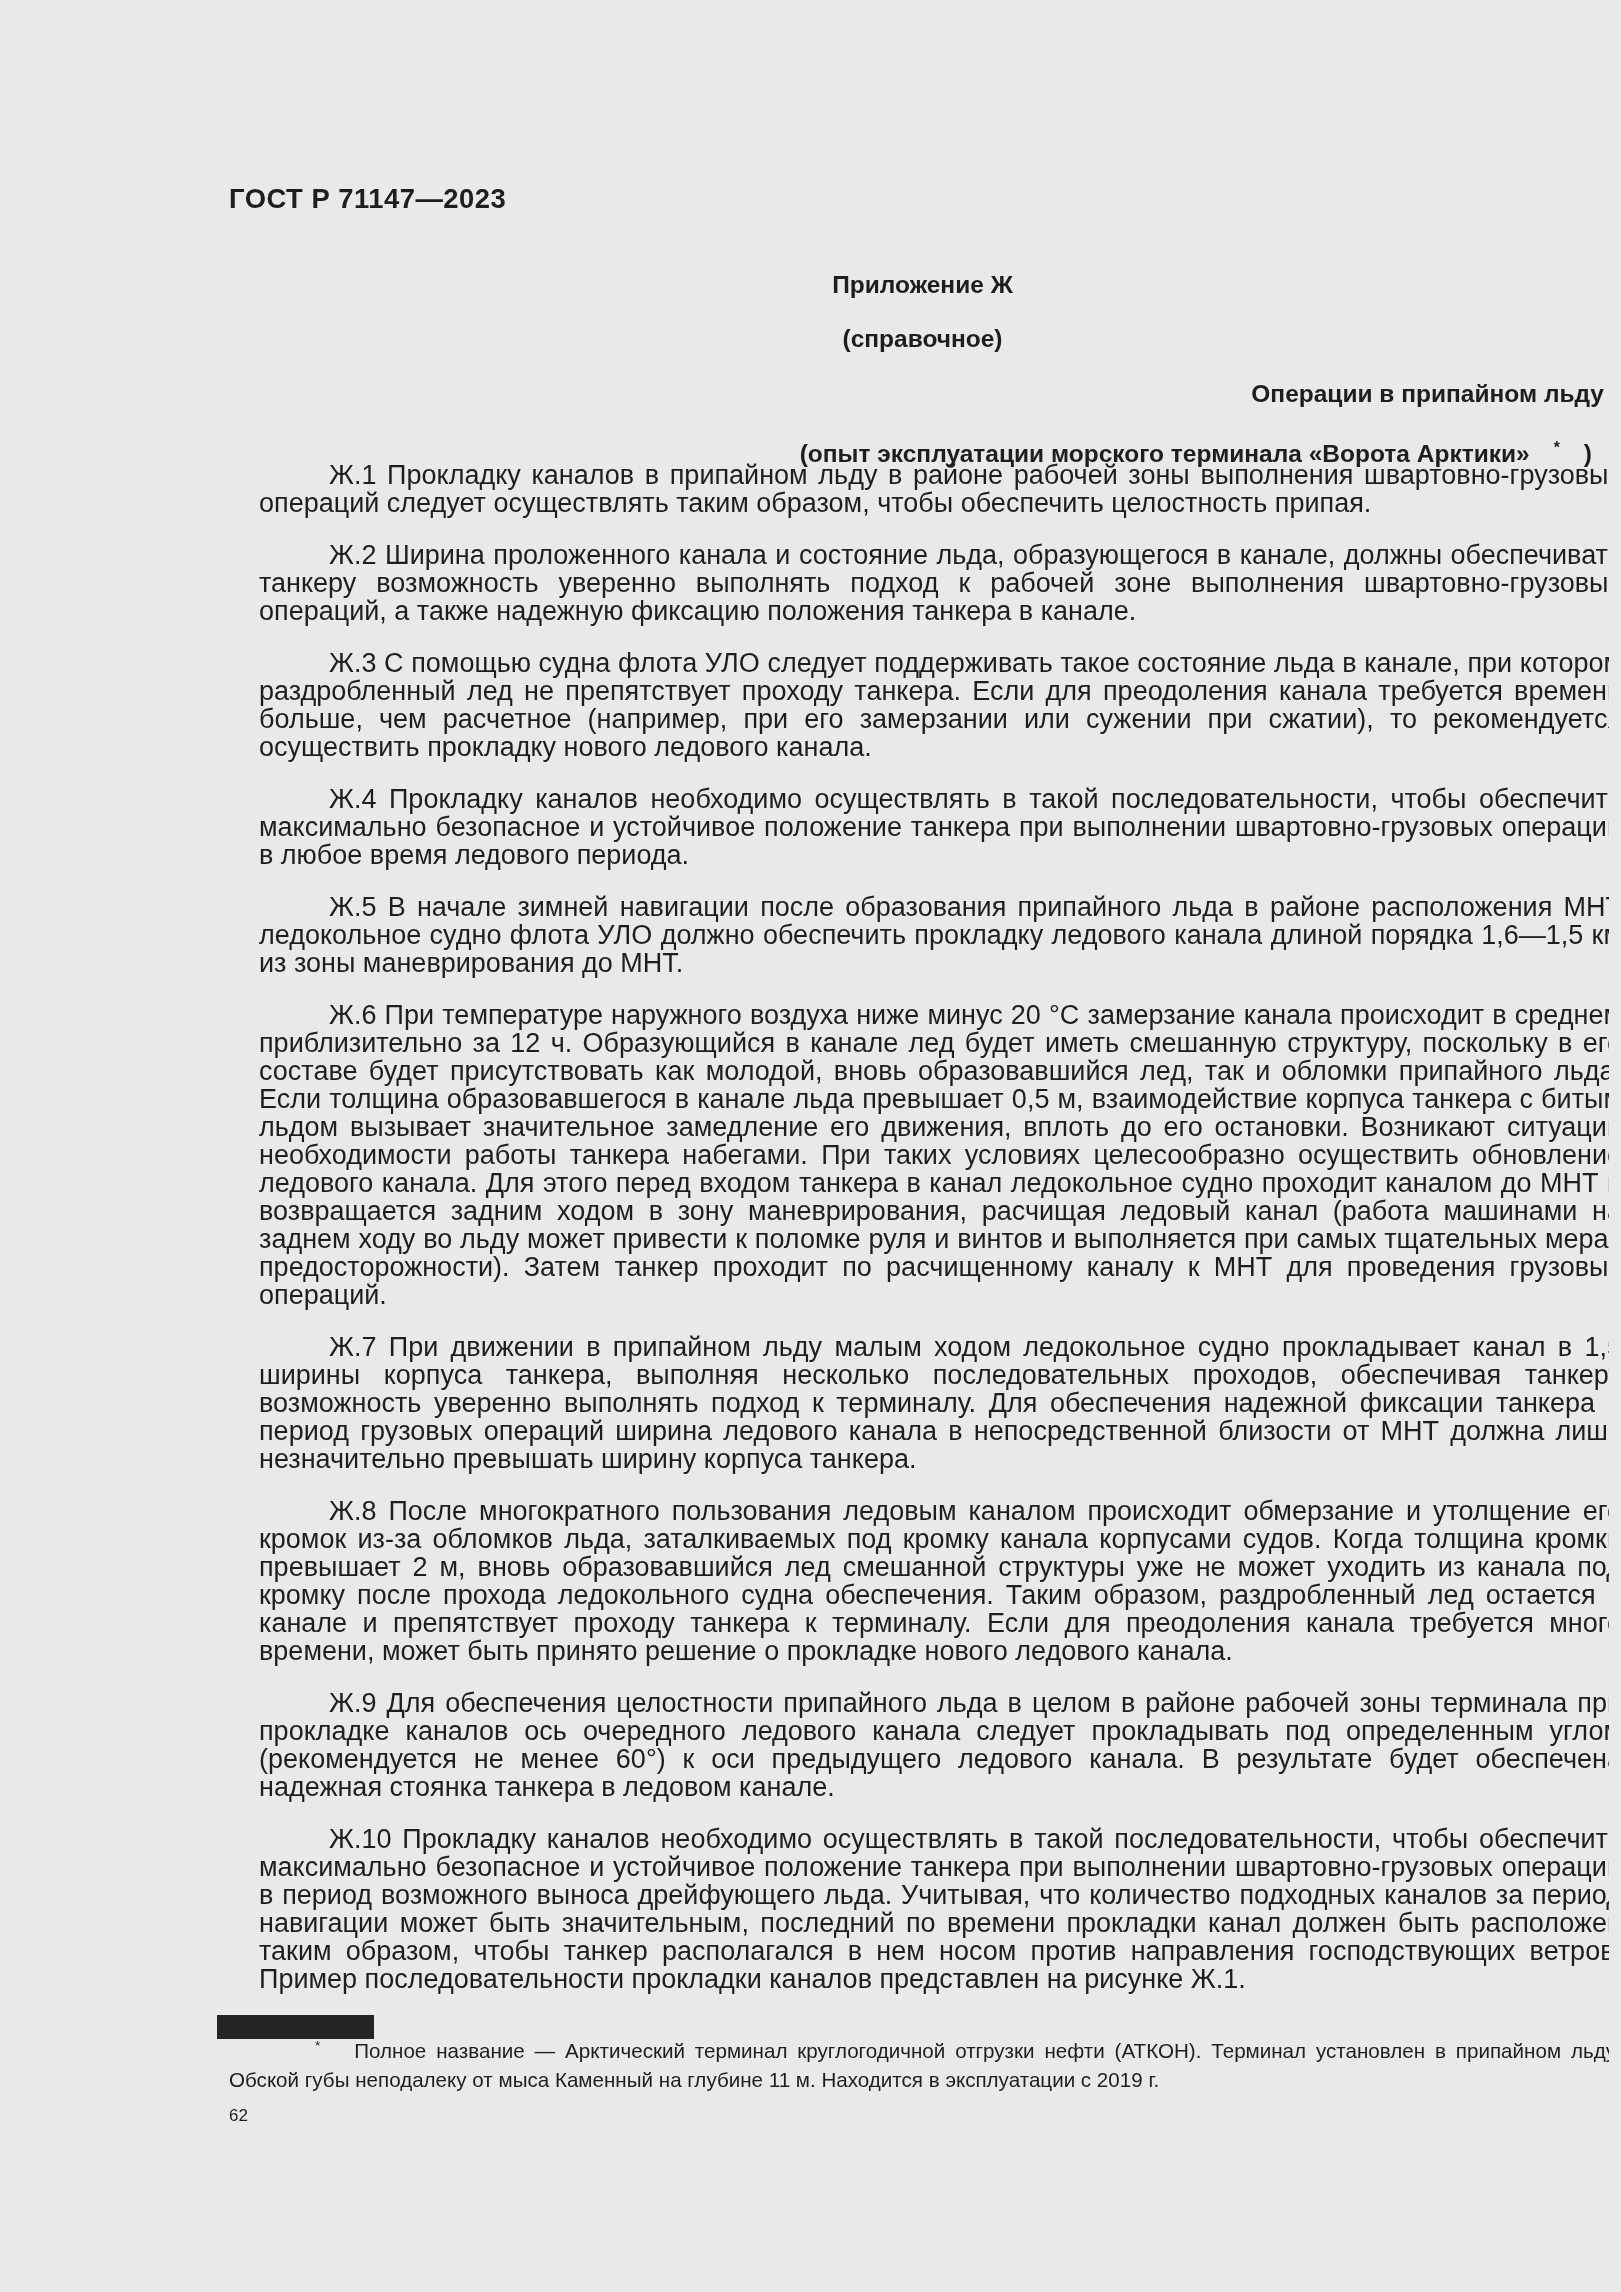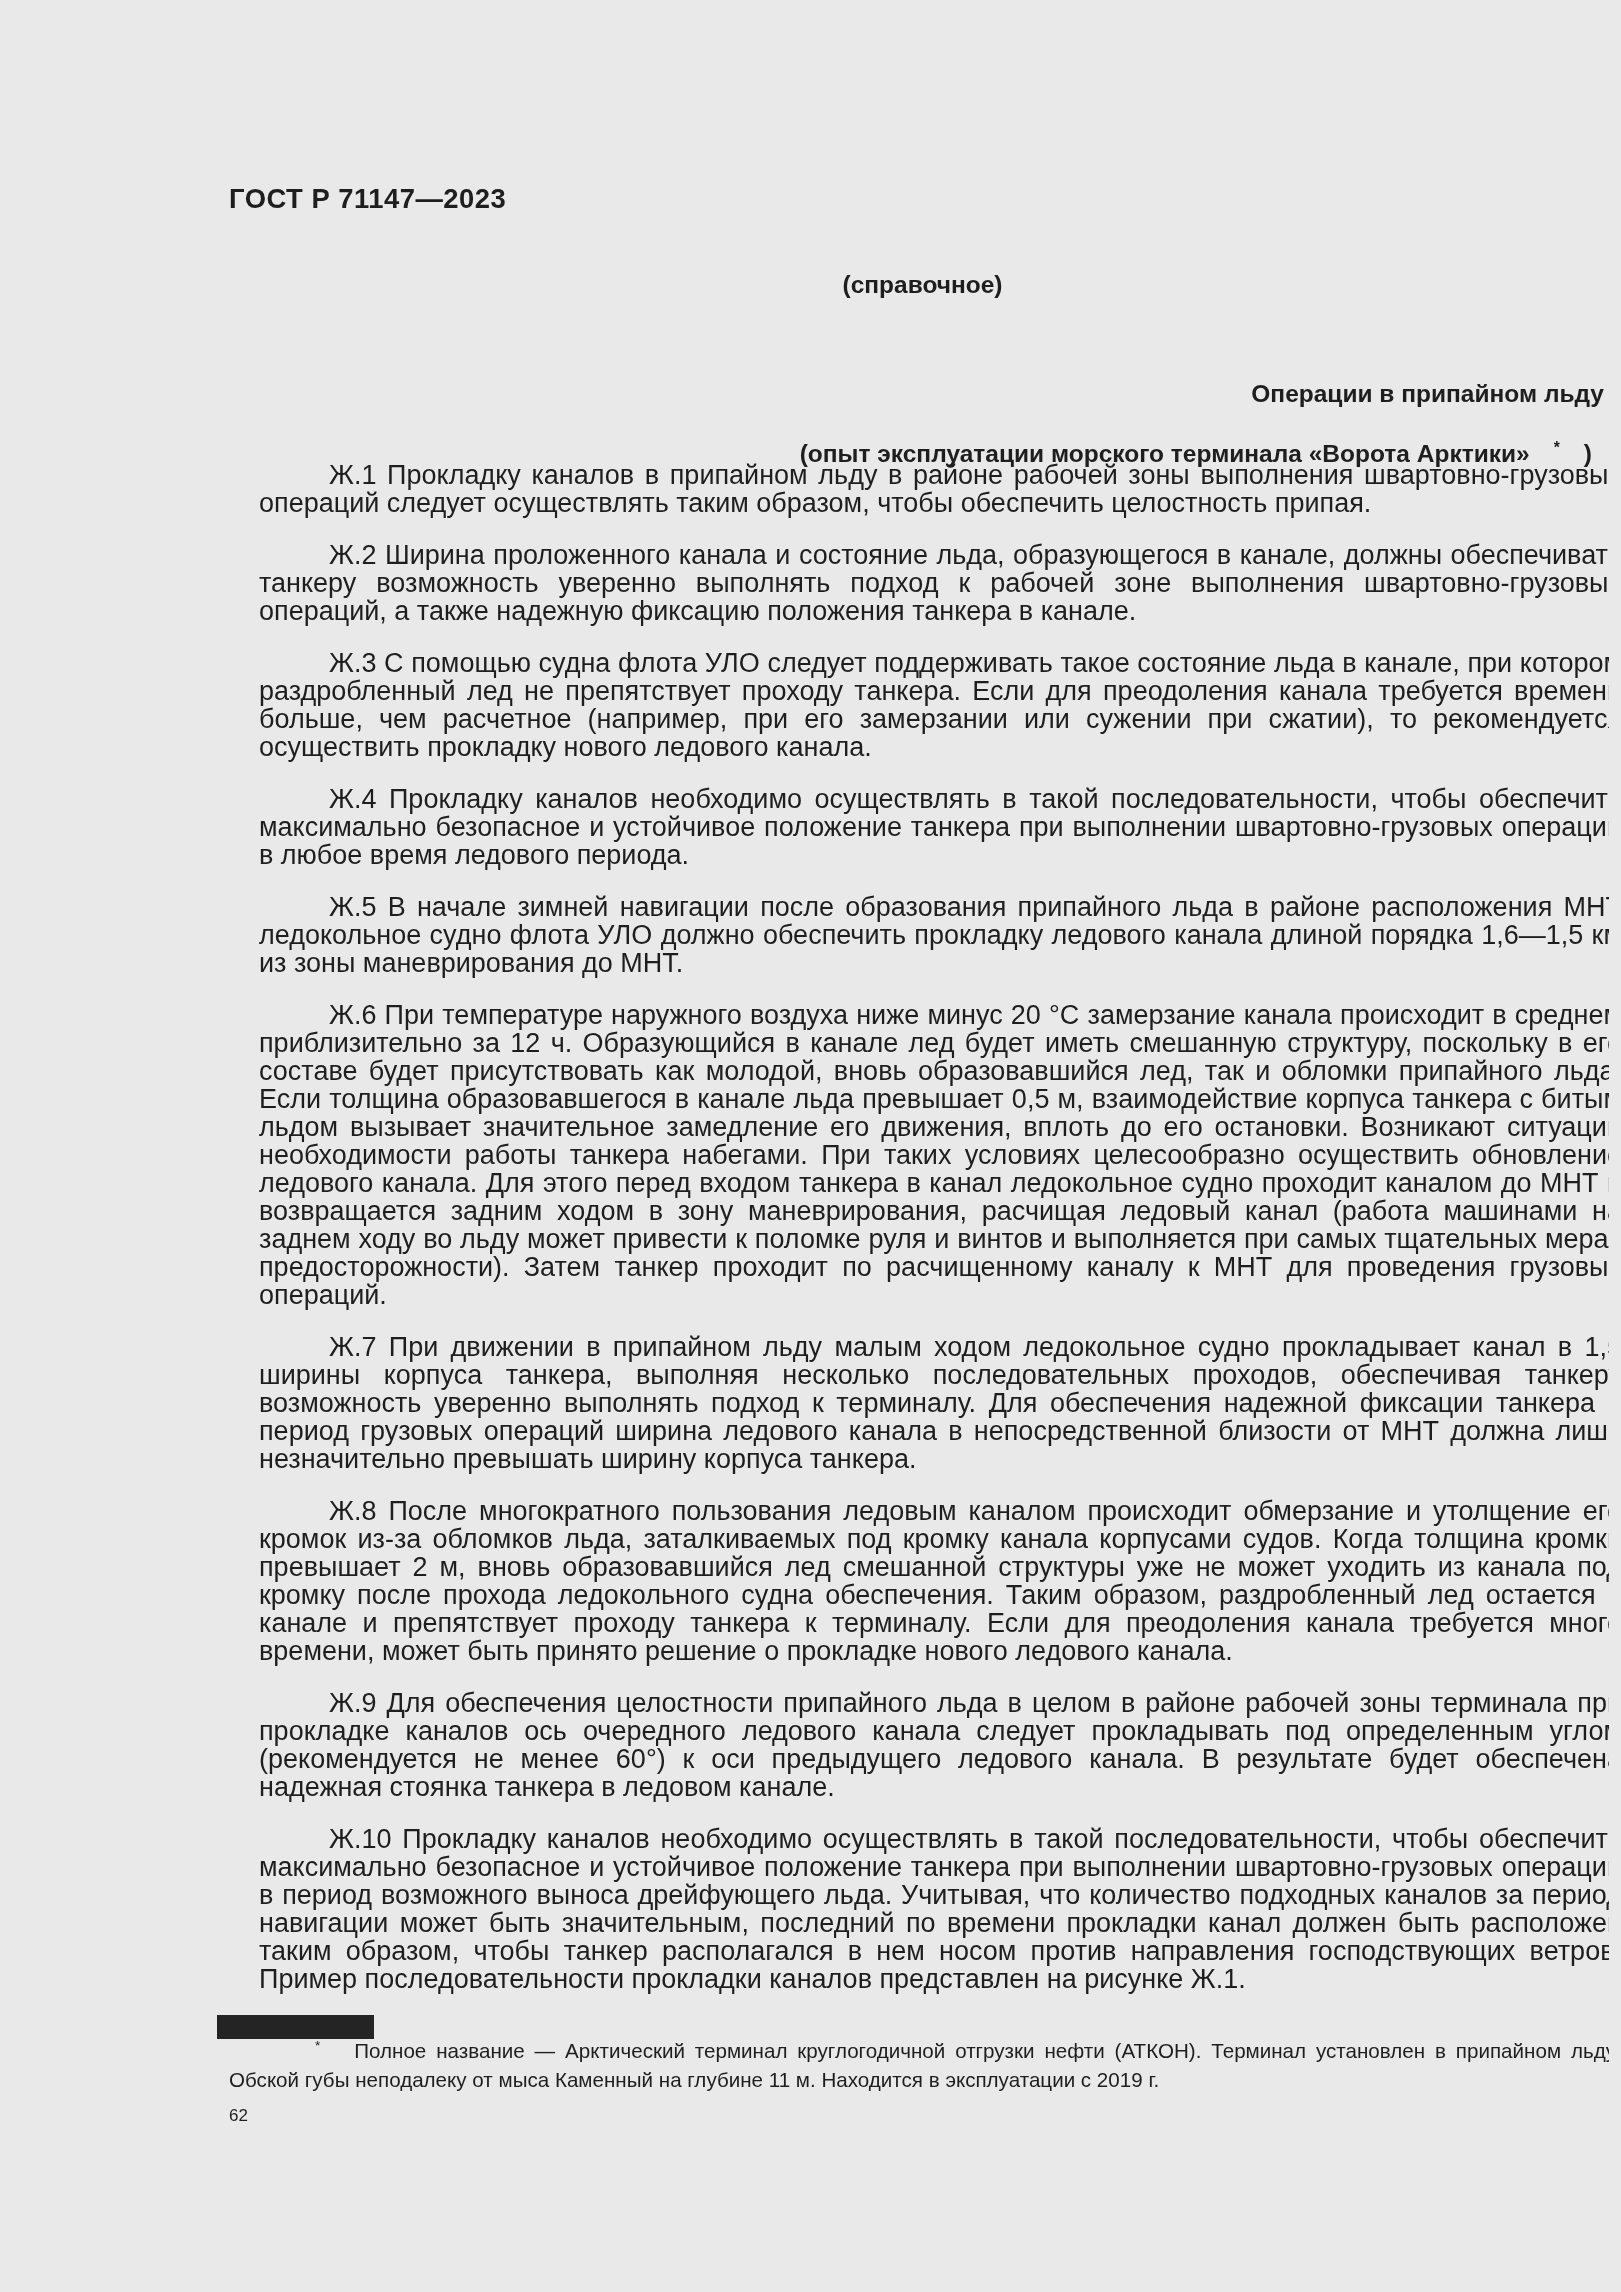--- a/index.html
+++ b/index.html
@@ -94,20 +94,21 @@
   }
 </style>
 </head>
 <body>
 
 <div class="page">
 
   <div class="gost-header">ГОСТ Р 71147—2023</div>
 
   <div class="heading-block appendix-block">
+    <div>Приложение Ж</div>
     <div>(справочное)</div>
   </div>
 
   <div class="heading-block doc-title">
     <div>Операции в припайном льду</div>
     <div><span>(опыт эксплуатации морского терминала «Ворота Арктики»</span><sup>*</sup><span>)</span></div>
   </div>
 
   <div class="body-text">
     <p>Ж.1 Прокладку каналов в припайном льду в районе рабочей зоны выполнения швартовно-грузовых операций следует осуществлять таким образом, чтобы обеспечить целостность припая.</p>

